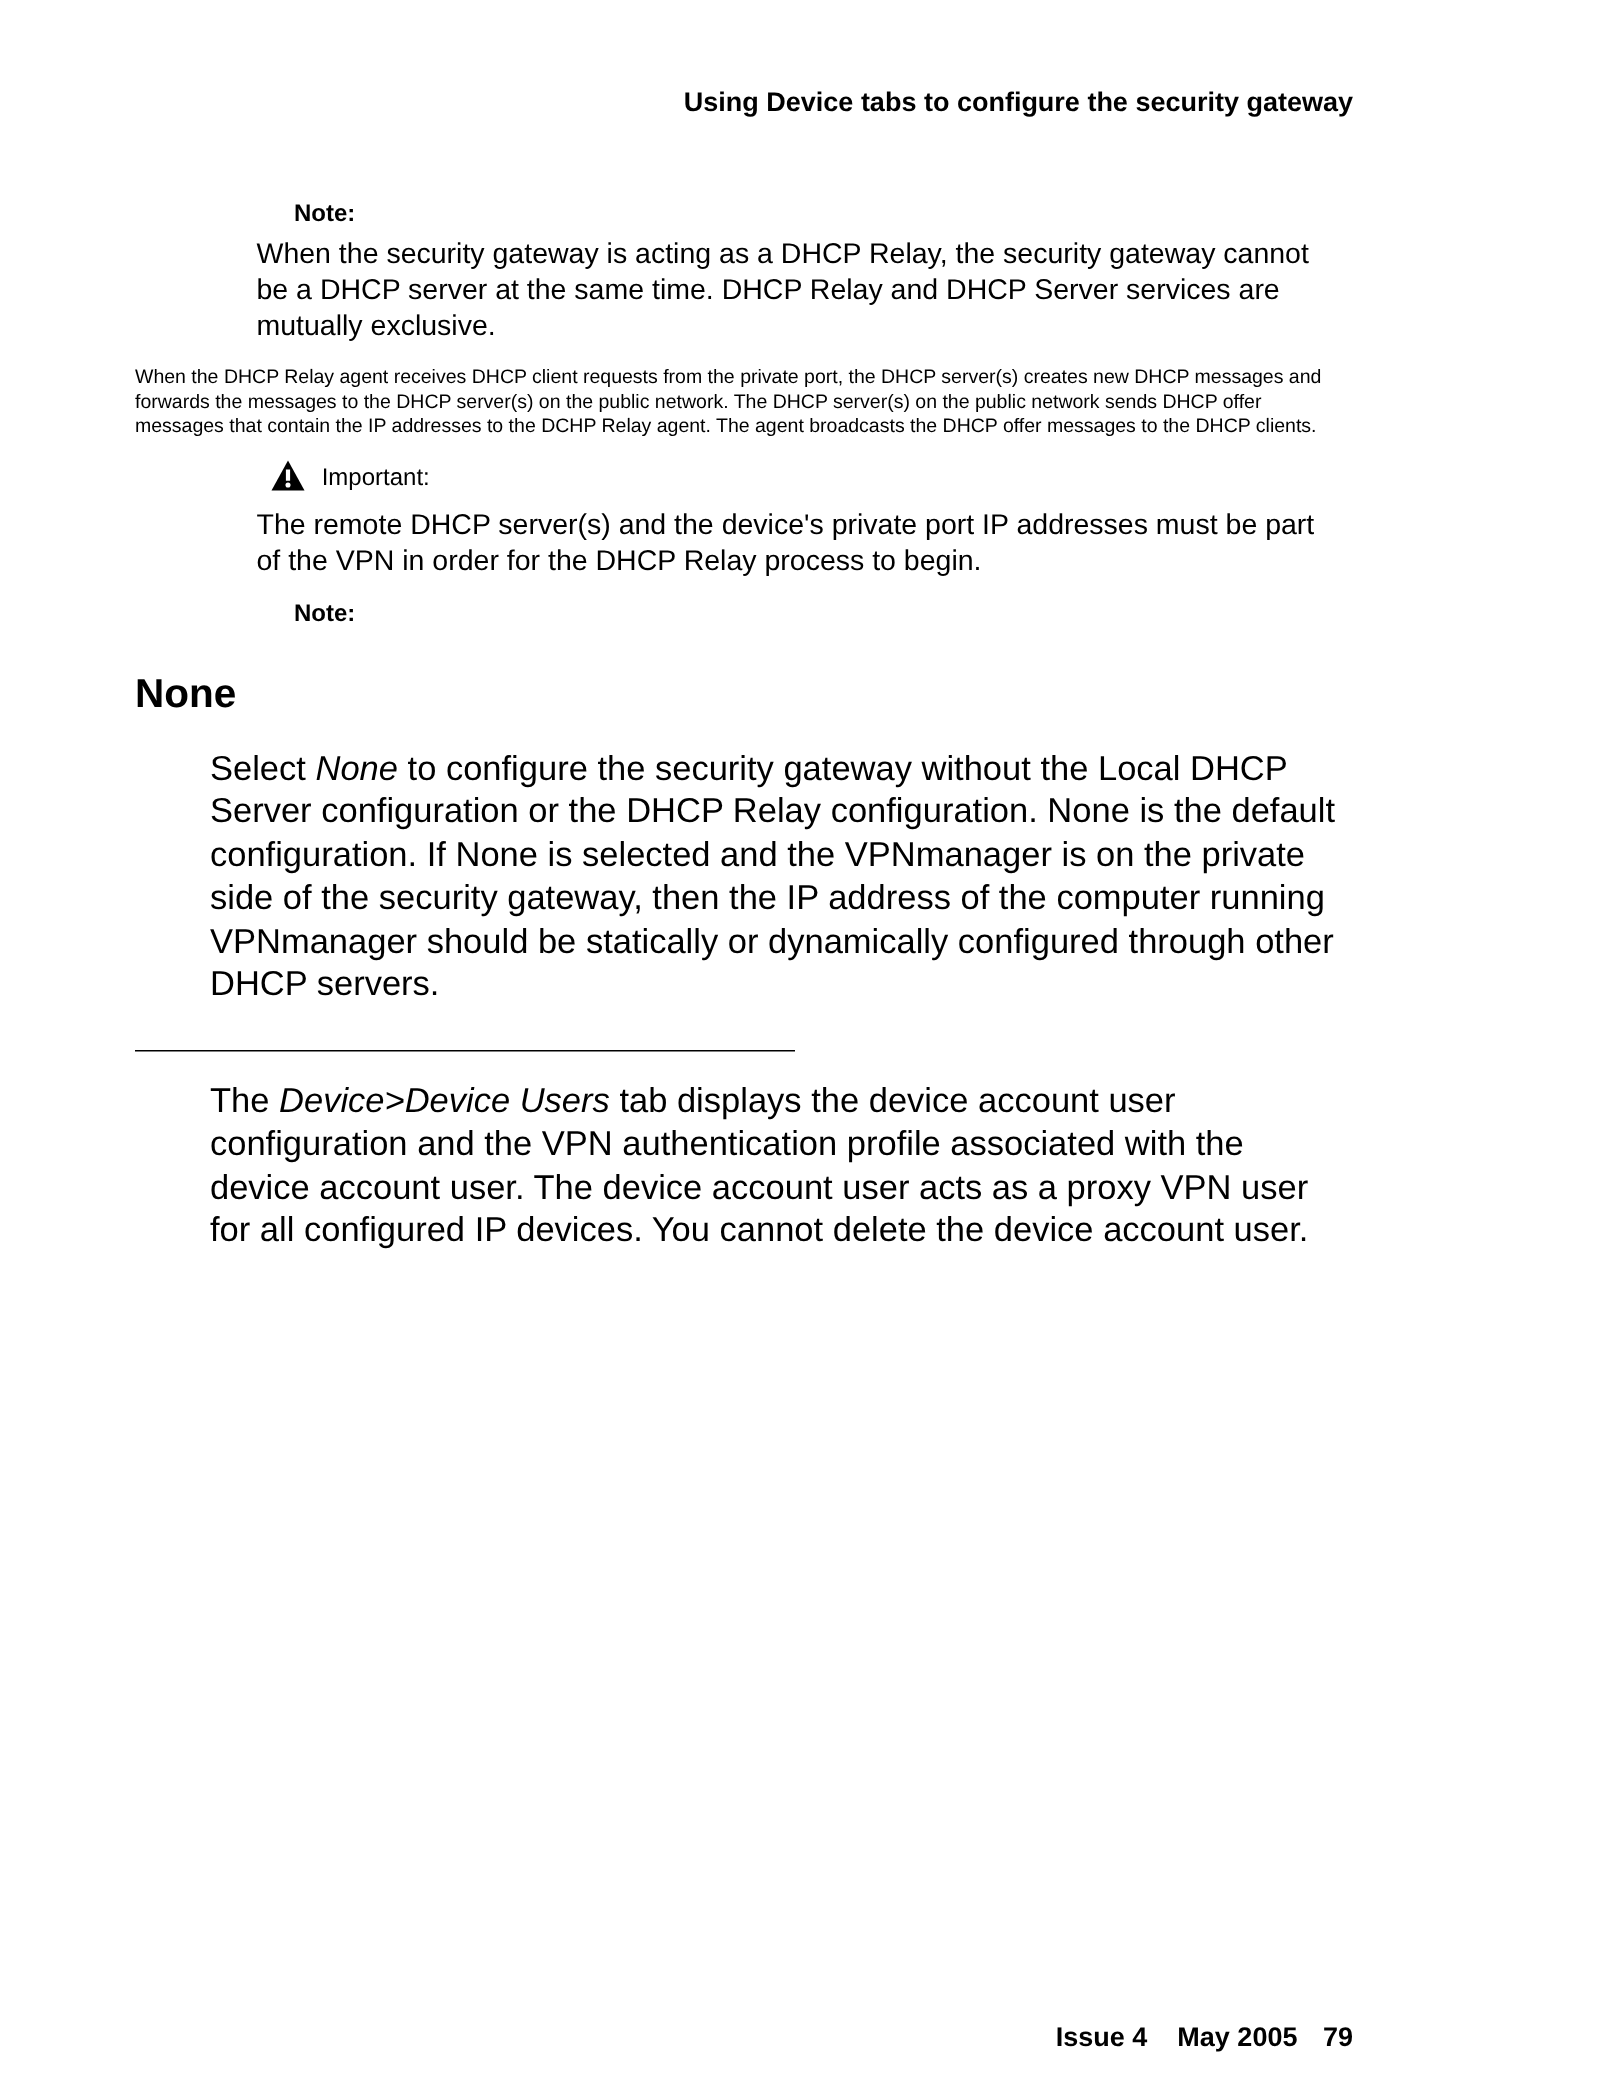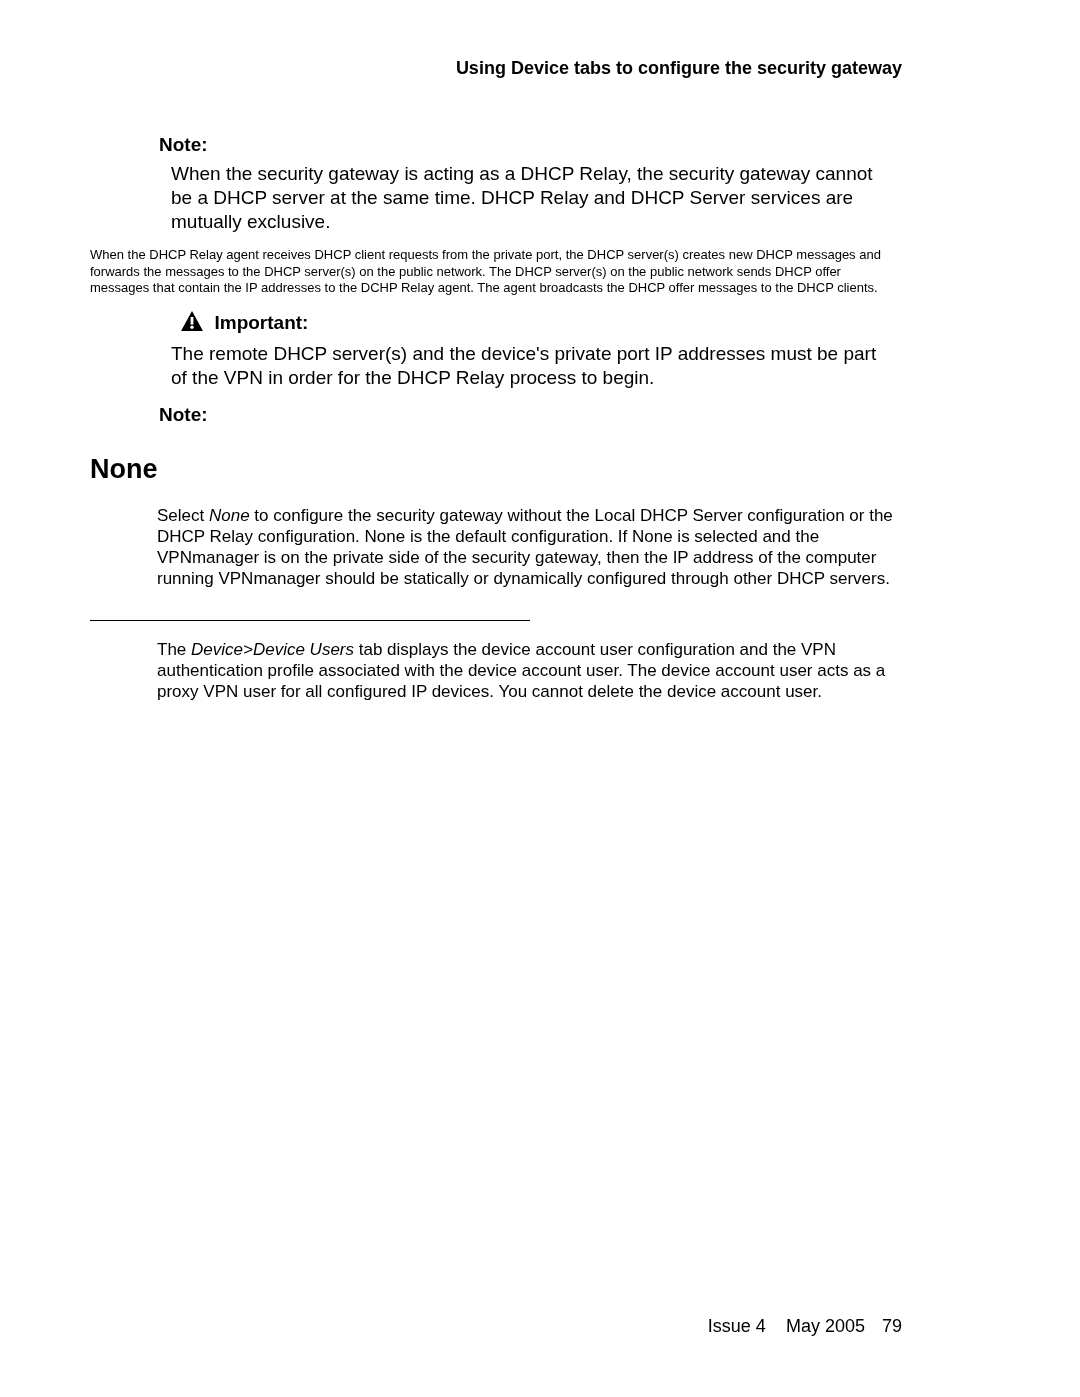--- a/index.html
+++ b/index.html
@@ -18,22 +18,22 @@
     padding: 58px 90px 0 90px;
   }
   .running-header {
     text-align: right;
     font-weight: bold;
     font-size: 18px;
     margin-bottom: 55px;
   }
   .note-label {
     font-weight: bold;
-    font-size: 19px;
-    margin-left: 69px;
+    font-size: 16px;
+    margin-left: 106px;
     margin-bottom: 6px;
   }
   .note-body {
     font-size: 19px;
     line-height: 1.25;
     margin-left: 81px;
     margin-right: 8px;
     margin-bottom: 14px;
   }
   .body-text {
@@ -44,54 +44,54 @@
   .important-row {
     margin-left: 90px;
     margin-bottom: 6px;
   }
   .important-row .tri-icon {
     display: inline-block;
     vertical-align: middle;
     margin-right: 6px;
   }
   .important-label {
-    font-weight: bold;
-    font-size: 19px;
+    font-weight: normal;
+    font-size: 16px;
     vertical-align: middle;
   }
   .h2 {
     font-weight: bold;
     font-size: 27px;
     margin-top: 28px;
     margin-bottom: 20px;
   }
   .indent-body {
-    font-size: 17px;
+    font-size: 23px;
     line-height: 1.25;
-    margin-left: 67px;
+    margin-left: 50px;
     margin-right: 0;
     margin-bottom: 24px;
   }
   .italic { font-style: italic; }
   .rule {
     border: none;
     border-top: 1.4px solid #000;
     width: 440px;
     margin: 30px 0 18px 0;
   }
   .h1 {
     font-weight: bold;
     font-size: 30px;
     margin-bottom: 26px;
   }
   .footer {
     position: absolute;
-    bottom: 60px;
+    bottom: 28px;
     right: 90px;
-    font-weight: normal;
+    font-weight: bold;
     font-size: 18px;
   }
   .footer .pnum {
     margin-left: 12px;
   }
 </style>
 </head>
 <body>
 
 <div class="page">

